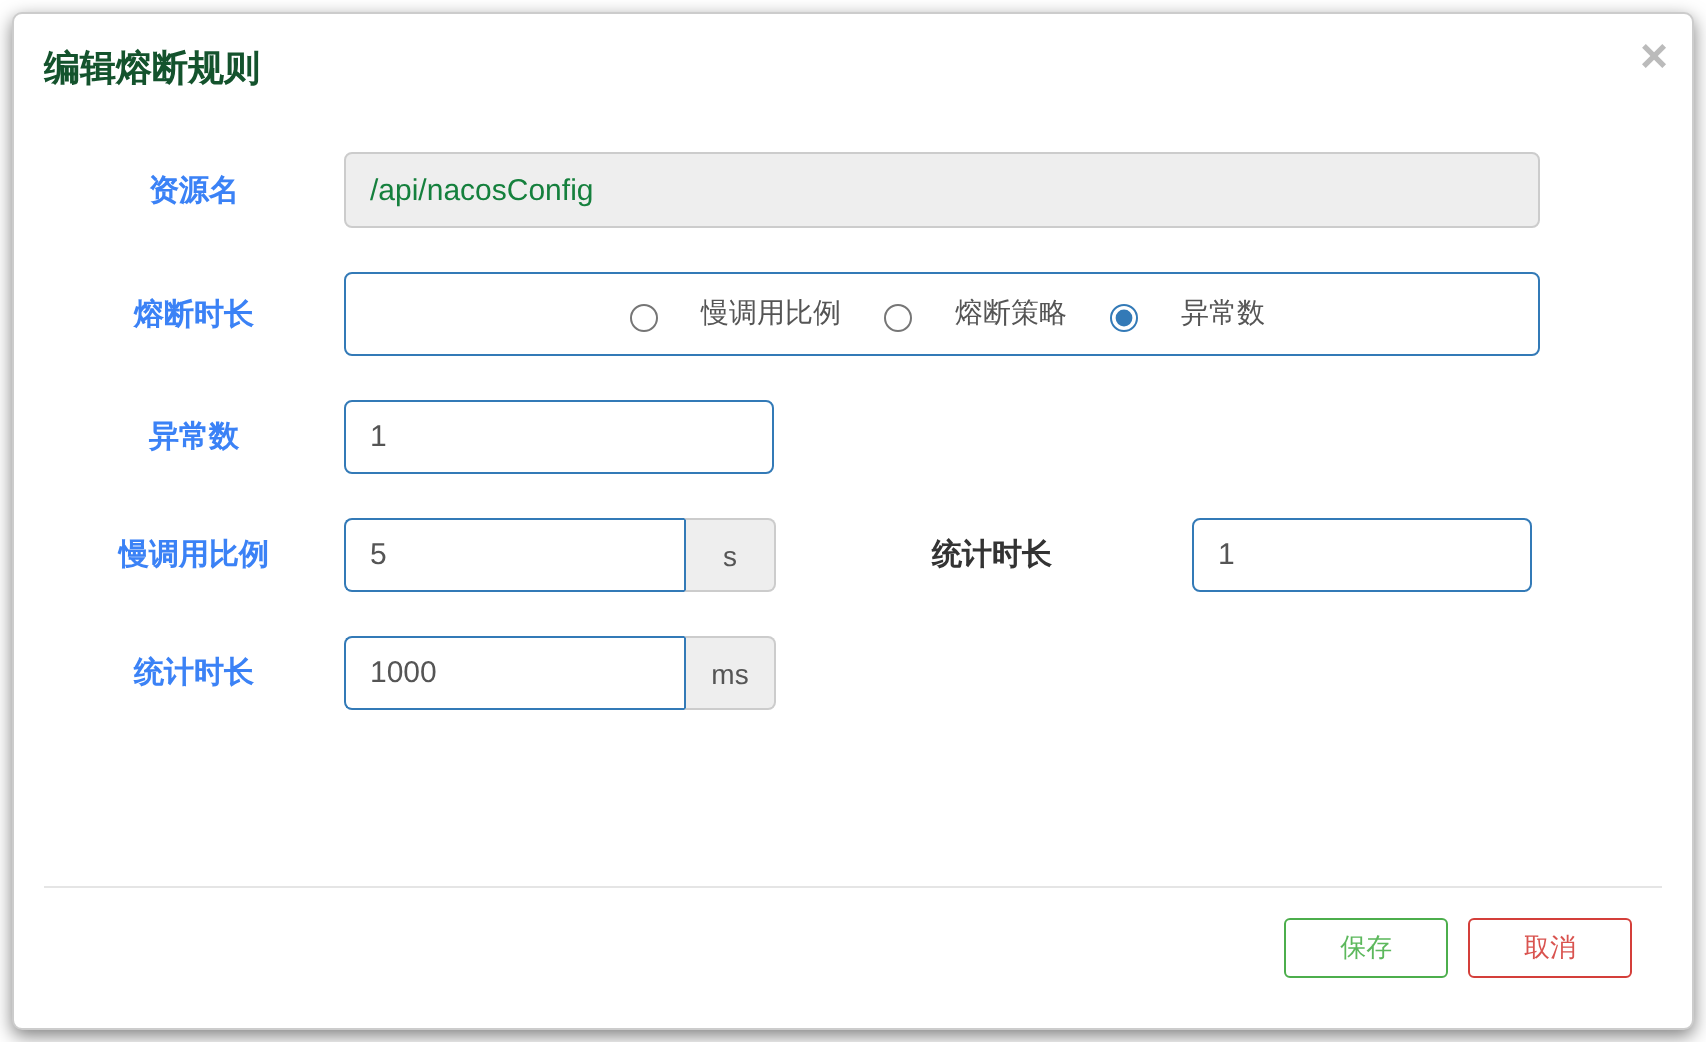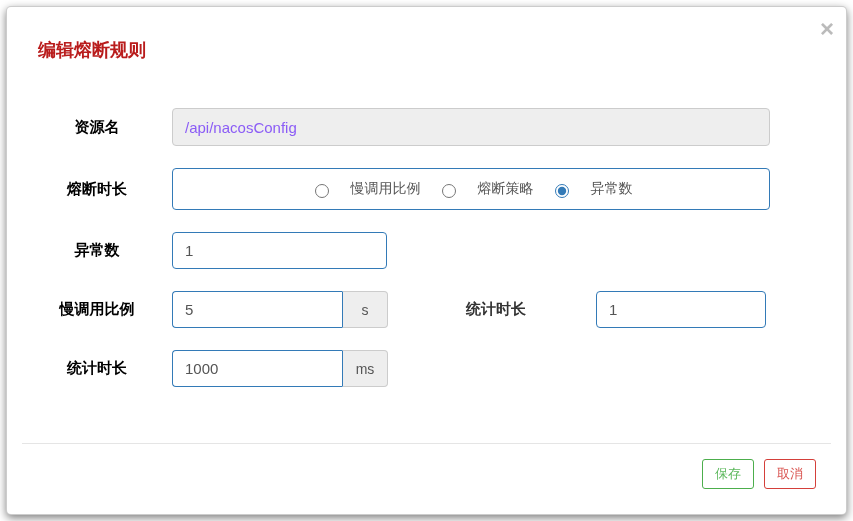--- a/index.html
+++ b/index.html
@@ -20,22 +20,22 @@
       background: #fff;
       position: relative;
     }
     .modal-header {
       padding: 15px 15px;
       position: relative;
     }
     .modal-title {
       font-size: 18px;
       font-weight: bold;
-      color: #b91c1c;
-      margin: 16px;
+      color: #14532d;
+      margin: 0;
     }
     .close-btn {
       position: absolute;
       top: 10px;
       right: 12px;
       font-size: 24px;
       line-height: 1;
       color: #bbb;
       cursor: pointer;
       font-weight: bold;
@@ -46,34 +46,34 @@
     .form-row {
       display: flex;
       align-items: center;
       margin-bottom: 22px;
     }
     .form-label {
       width: 150px;
       text-align: center;
       font-weight: bold;
       font-size: 15px;
-      color: #000000;
+      color: #3b82f6;
       flex-shrink: 0;
     }
     .form-control-area {
       flex: 1;
       display: flex;
       align-items: center;
     }
     .input-disabled {
       width: 598px;
       height: 38px;
       padding: 8px 12px;
       font-size: 15px;
-      color: #8b5cf6;
+      color: #15803d;
       background: #eee;
       border: 1px solid #ccc;
       border-radius: 4px;
       cursor: not-allowed;
     }
     .strategy-group {
       width: 598px;
       height: 42px;
       border: 1px solid #337ab7;
       border-radius: 4px;
@@ -154,21 +154,21 @@
       text-align: right;
       position: absolute;
       bottom: 0;
       left: 0;
       right: 0;
       border-top: 1px solid #e5e5e5;
       margin: 0 15px 10px;
     }
     .btn {
       display: inline-block;
-      padding: 5px 12px;
+      padding: 5px 27px;
       font-size: 13px;
       border-radius: 3px;
       cursor: pointer;
       background: #fff;
       margin-left: 6px;
     }
     .btn-save {
       border: 1px solid #4cae4c;
       color: #5cb85c;
     }

